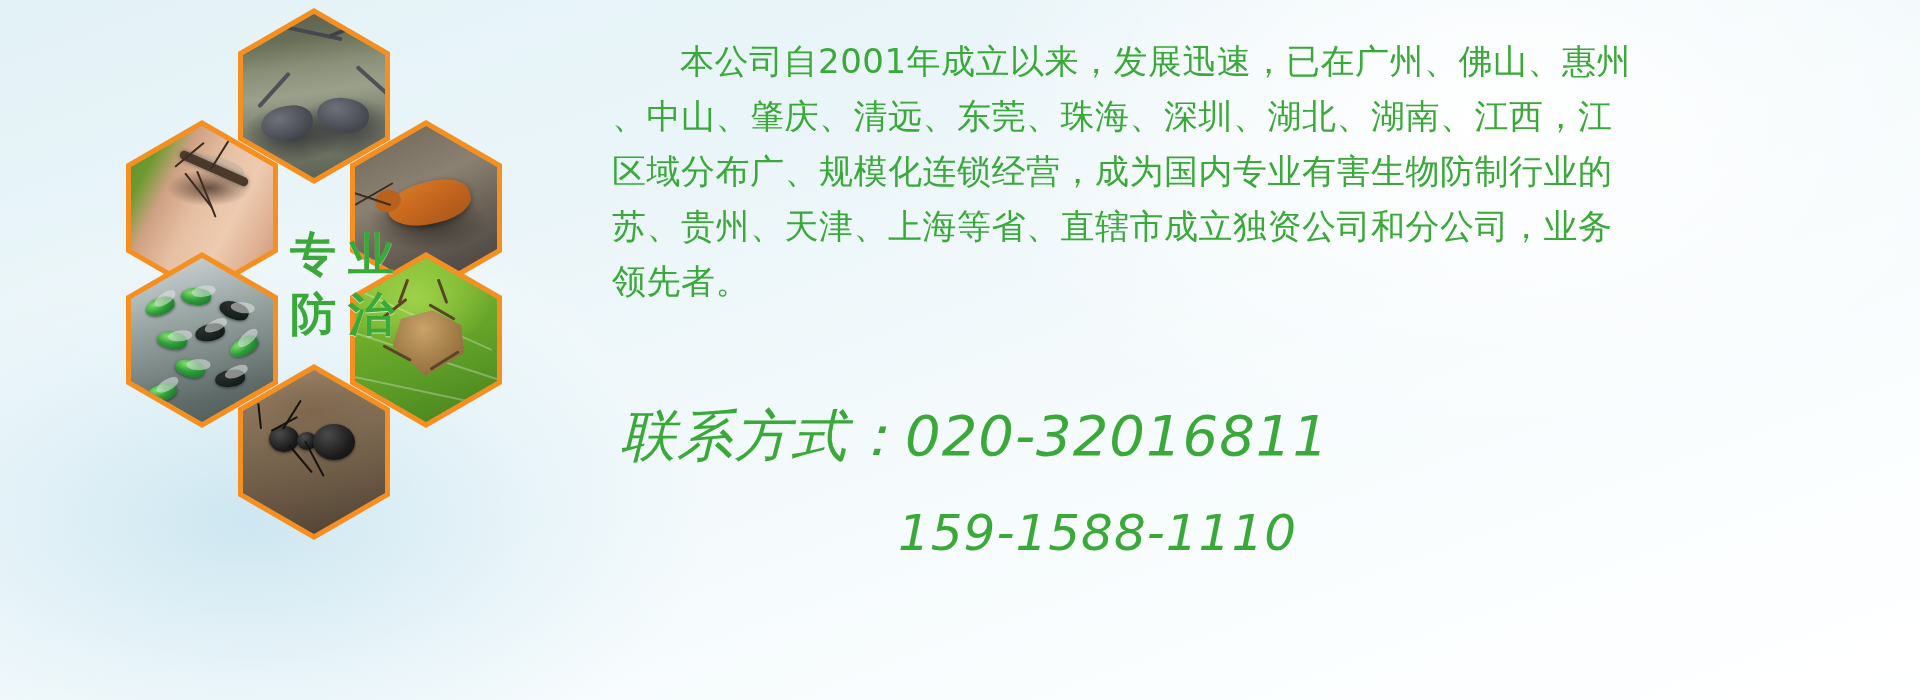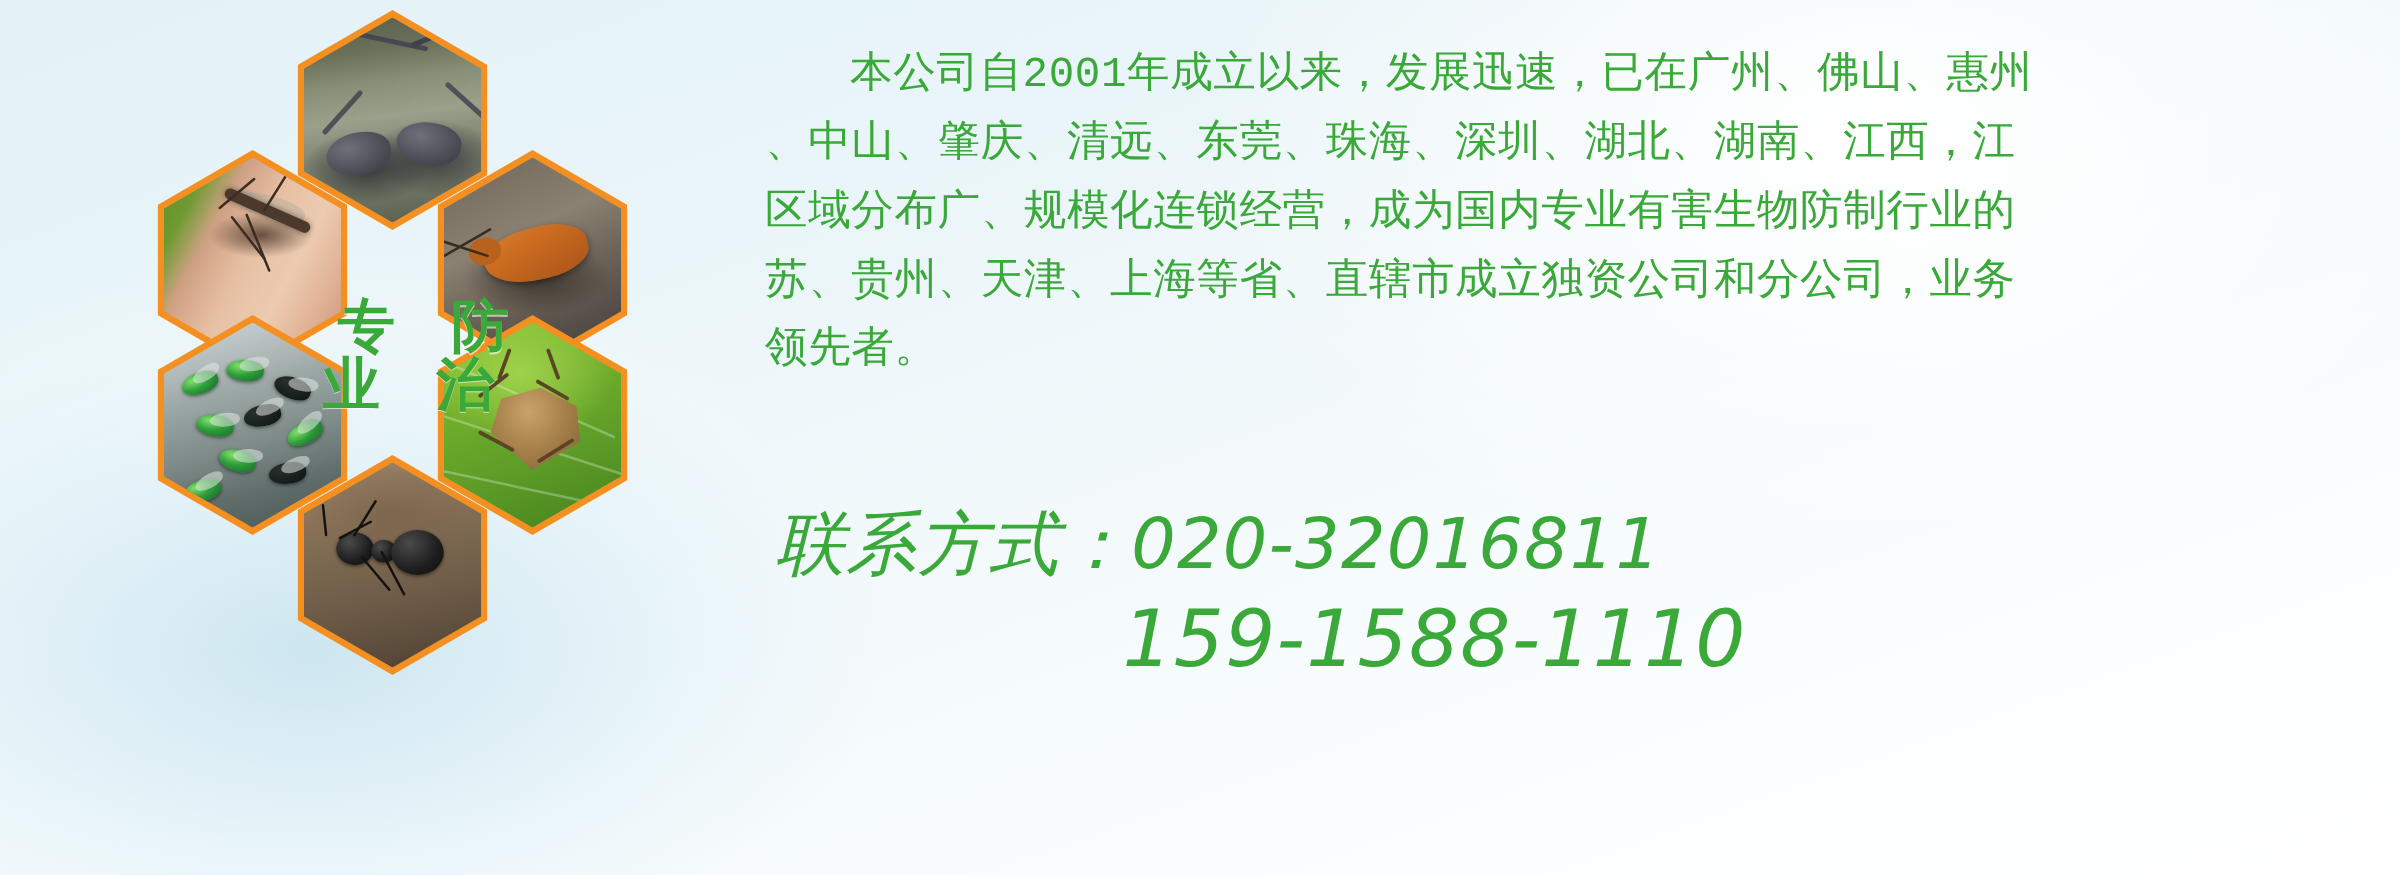--- a/index.html
+++ b/index.html
@@ -98,43 +98,42 @@
   .ph-bug .vein{position:absolute;background:rgba(255,255,255,.28);height:2px;transform-origin:left center;border-radius:2px;}
   .ph-bug .shield{position:absolute;left:38px;top:52px;width:72px;height:66px;
     background:radial-gradient(ellipse at 40% 30%, #c8a268 0%, #a8824c 45%, #7d5e33 100%);
     clip-path:polygon(50% 0%,92% 18%,100% 60%,50% 100%,0% 60%,8% 18%);
     transform:rotate(6deg);box-shadow:0 2px 6px rgba(0,0,0,.35);}
   .ph-bug .lg{position:absolute;background:#5c4526;height:3px;border-radius:3px;transform-origin:left center;}
 
   
   .comb-label{
     position:absolute;left:172px;top:186px;width:168px;height:180px;
-    display:flex;align-items:center;justify-content:center;
+    display:flex;flex-direction:column;align-items:center;justify-content:center;
     gap:14px;
   }
   .comb-label span{
     color:#3aa93a;font-weight:bold;font-size:46px;line-height:1;
     letter-spacing:12px;text-indent:12px;
     text-shadow:0 1px 0 rgba(255,255,255,.6);
   }
 
   
   .copy{
     position:absolute;left:612px;top:34px;width:1250px;
     color:#3aa93a;font-size:34px;line-height:55px;font-weight:500;
     letter-spacing:.5px;
-    font-family:Liberation Mono, monospace;
   }
   .copy .p{margin:0;text-align:justify;text-align-last:left;}
   .copy .p:first-child{text-indent:68px;}
 
   
   .contact{position:absolute;left:620px;top:398px;width:1200px;color:#3aa93a;font-style:italic;}
   .contact .row1{font-size:56px;line-height:76px;font-weight:500;letter-spacing:1px;white-space:nowrap;}
-  .contact .row2{font-size:63px;line-height:76px;font-weight:500;letter-spacing:1px;padding-left:278px;white-space:nowrap;}
+  .contact .row2{font-size:50px;line-height:76px;font-weight:500;letter-spacing:1px;padding-left:278px;white-space:nowrap;margin-top:21px;}
 </style>
 </head>
 <body>
 
 <div id="stage">
 
   <div class="comb">
 
     <div class="hex" style="left:152px;top:0px;">
       <div class="inner">

